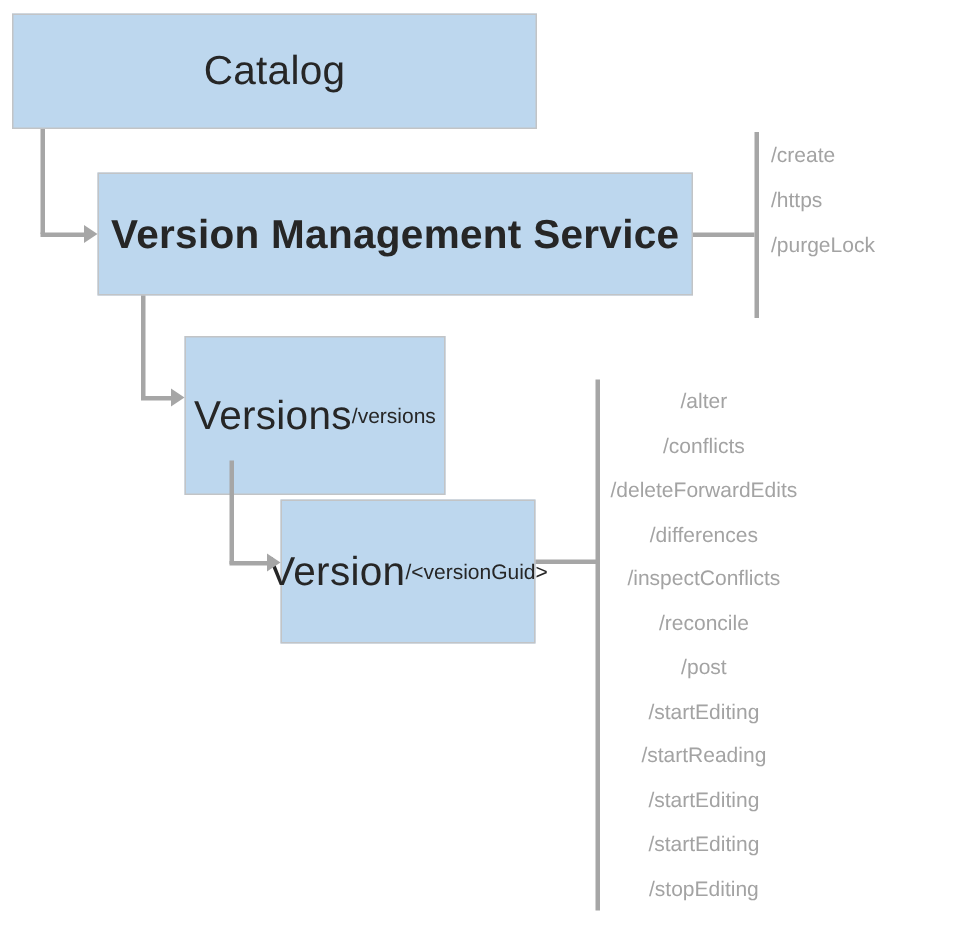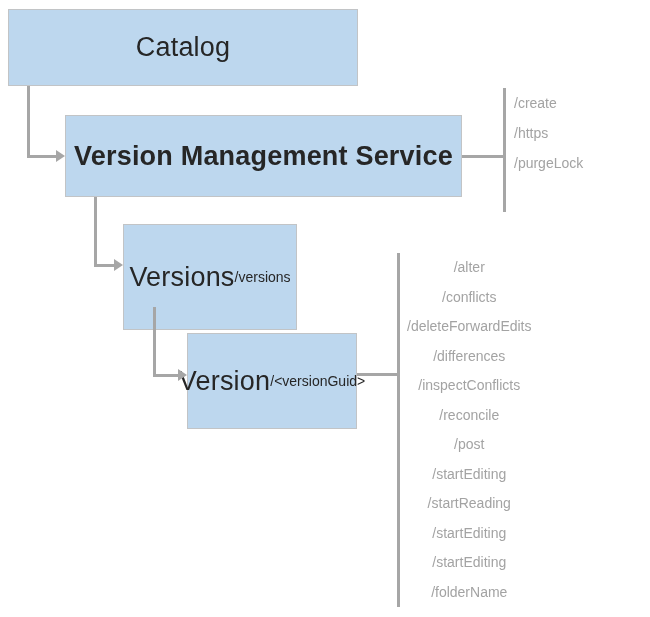--- a/index.html
+++ b/index.html
@@ -136,16 +136,16 @@
     <div class="op">/conflicts</div>
     <div class="op">/deleteForwardEdits</div>
     <div class="op">/differences</div>
     <div class="op">/inspectConflicts</div>
     <div class="op">/reconcile</div>
     <div class="op">/post</div>
     <div class="op">/startEditing</div>
     <div class="op">/startReading</div>
     <div class="op">/startEditing</div>
     <div class="op">/startEditing</div>
-    <div class="op">/folderName</div>
+    <div class="op">/stopEditing</div>
   </div>
 
 </div>
 
 </body></html>

